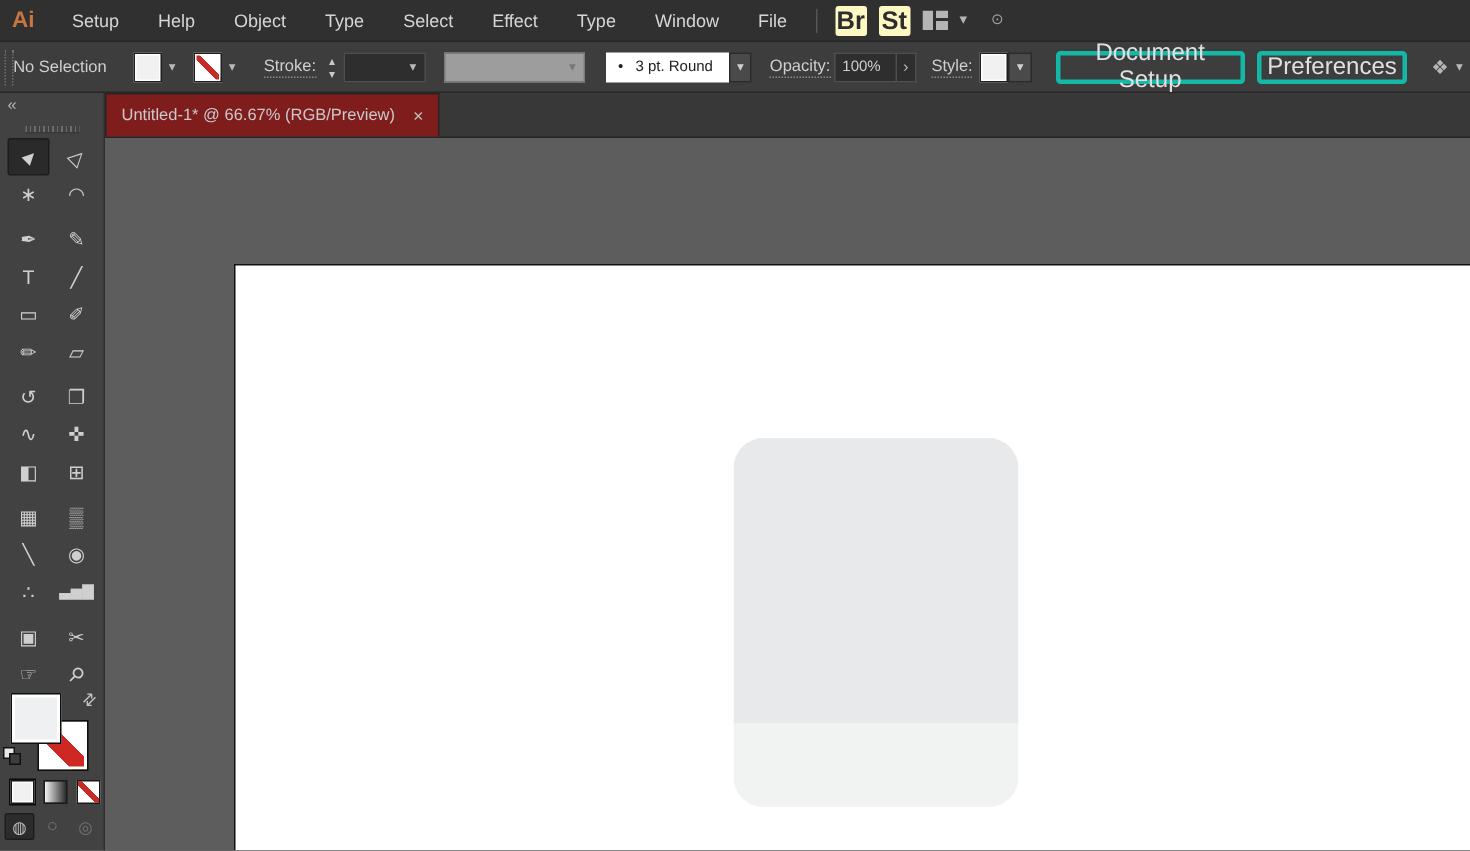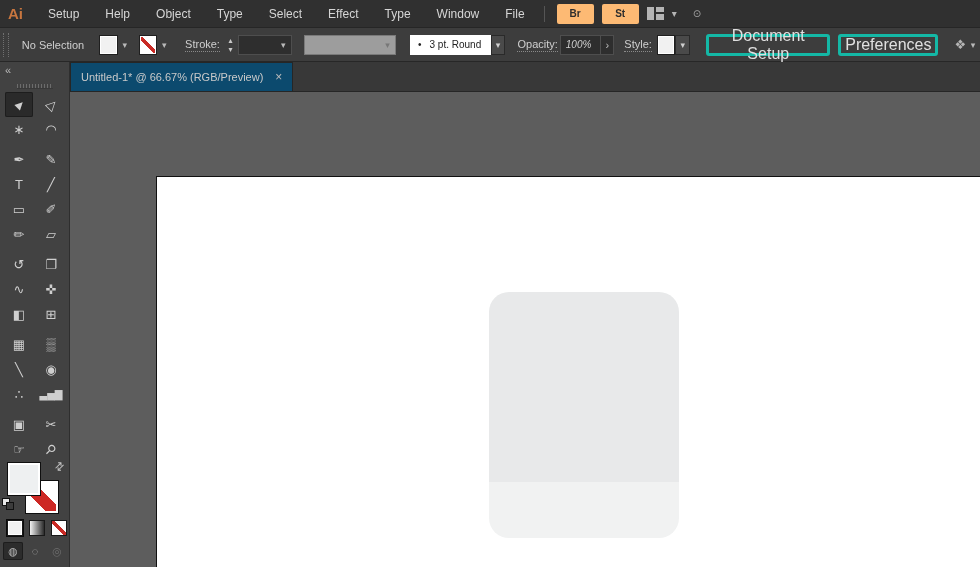--- a/index.html
+++ b/index.html
@@ -7,22 +7,22 @@
     font-family:"Liberation Sans","DejaVu Sans",sans-serif; background:#303030; }
   #app { position:relative; width:980px; height:567px; }
 
   
   #menubar { position:absolute; top:0; left:0; width:980px; height:28px;
     background:#303030; display:flex; align-items:center; border-bottom:1px solid #262626; }
   .ai-logo { color:#c8763f; font-weight:bold; font-size:15px; margin:0 12px 0 8px; }
   .menu-item { color:#d6d6d6; font-size:12px; padding:0 13px; line-height:28px; cursor:default; }
   .mb-right { display:flex; align-items:center; margin-left:6px; gap:8px; }
   .mb-sep { width:1px; height:16px; background:#555; margin-right:4px; }
-  .sq-btn { width:37px; height:20px; background:#fdba74; border-radius:2px; color:#2d2d2d;
-    font-size:10px; font-weight:bold; display:flex; align-items:center; justify-content:center; }
+  .sq-btn { width:21px; height:20px; background:#fef9c3; border-radius:2px; color:#2d2d2d;
+    font-size:17px; font-weight:bold; display:flex; align-items:center; justify-content:center; }
   .ws-icon { display:inline-flex; }
   .chev { color:#b5b5b5; font-size:10px; }
   .gpu { margin-left:8px; opacity:.85; }
 
   
   #controlbar { position:absolute; top:28px; left:0; width:980px; height:34px;
     background:#3d3d3d; border-bottom:1px solid #272727; display:flex; align-items:center;
     font-size:11px; color:#cccccc; }
   .grip-v { width:6px; height:24px; margin-left:3px;
     border-left:1px dotted #6f6f6f; border-right:1px dotted #6f6f6f; }
@@ -97,21 +97,21 @@
   .mode-row { position:absolute; left:3px; top:84px; display:flex; gap:2px; }
   .mode { width:20px; height:18px; display:flex; align-items:center; justify-content:center;
     color:#bdbdbd; font-size:11px; border-radius:2px; }
   .mode.pressed { background:#2c2c2c; box-shadow:inset 0 0 0 1px #1d1d1d; }
   .mode.dim { opacity:.35; }
 
   
   #workspace { width:910px; height:505px; display:flex; flex-direction:column; }
   #tabbar { height:30px; background:#383838; border-bottom:1px solid #262626; display:flex;
     align-items:flex-end; }
-  .doc-tab { height:29px; background:#0c4a6e; border:1px solid #262626; border-bottom:none;
+  .doc-tab { height:29px; background:#7f1d1d; border:1px solid #262626; border-bottom:none;
     display:flex; align-items:center; padding:0 10px; gap:12px; color:#c9c9c9; font-size:11px; }
   .tab-close { color:#bdbdbd; font-size:12px; }
   #canvas { position:relative; width:910px; height:475px; background:#5d5d5d; overflow:hidden; }
   #artboard { position:absolute; left:86px; top:84px; right:-1px; bottom:-1px; background:#ffffff;
     border-top:1px solid #111; border-left:1px solid #111; }
   #card-shape { position:absolute; left:332px; top:115px; width:190px; height:246px;
     border-radius:20px; overflow:hidden; }
   .card-top { width:100%; height:190px; background:#e8e9ea; }
   .card-bottom { width:100%; height:56px; background:#f1f2f2; }
 </style>
@@ -142,21 +142,21 @@
           <rect x="9" y="7" width="8" height="6" fill="#b5b5b5"></rect>
         </svg>
       </span>
       <span class="chev">▾</span>
       <span class="chev gpu">⊙</span>
     </div>
   </header>
 
   <div id="controlbar">
     <div class="grip-v"></div>
-    <span class="lbl" style="margin-left:12px; width:70px;text-align:center;">No Selection</span>
+    <span class="lbl" style="margin-left:0; width:70px;">No Selection</span>
 
     <div class="swatch20" style="margin-left:14px;"></div>
     <span class="dd-chev">▾</span>
 
     <div class="swatch20 none" style="margin-left:7px;"></div>
     <span class="dd-chev">▾</span>
 
     <span class="lbl link" style="margin-left:14px;">Stroke:</span>
     <div class="stepper" style="margin-left:5px;">
       <span>▴</span>
@@ -172,21 +172,21 @@
 
     <div class="brush-field" style="margin-left:14px;">
       <span>•</span>
       <span>3 pt. Round</span>
     </div>
     <div class="seg-chev">
       <span>▾</span>
     </div>
 
     <span class="lbl link" style="margin-left:12px;">Opacity:</span>
-    <div class="opacity-field" style="margin-left:2px;font-style:italic;">
+    <div class="opacity-field" style="margin-left:2px;">
       <span>100%</span>
     </div>
     <div class="arrow-btn">
       <span>›</span>
     </div>
 
     <span class="lbl link" style="margin-left:10px;">Style:</span>
     <div class="swatch20" style="margin-left:5px;"></div>
     <div class="seg-chev">
       <span>▾</span>

